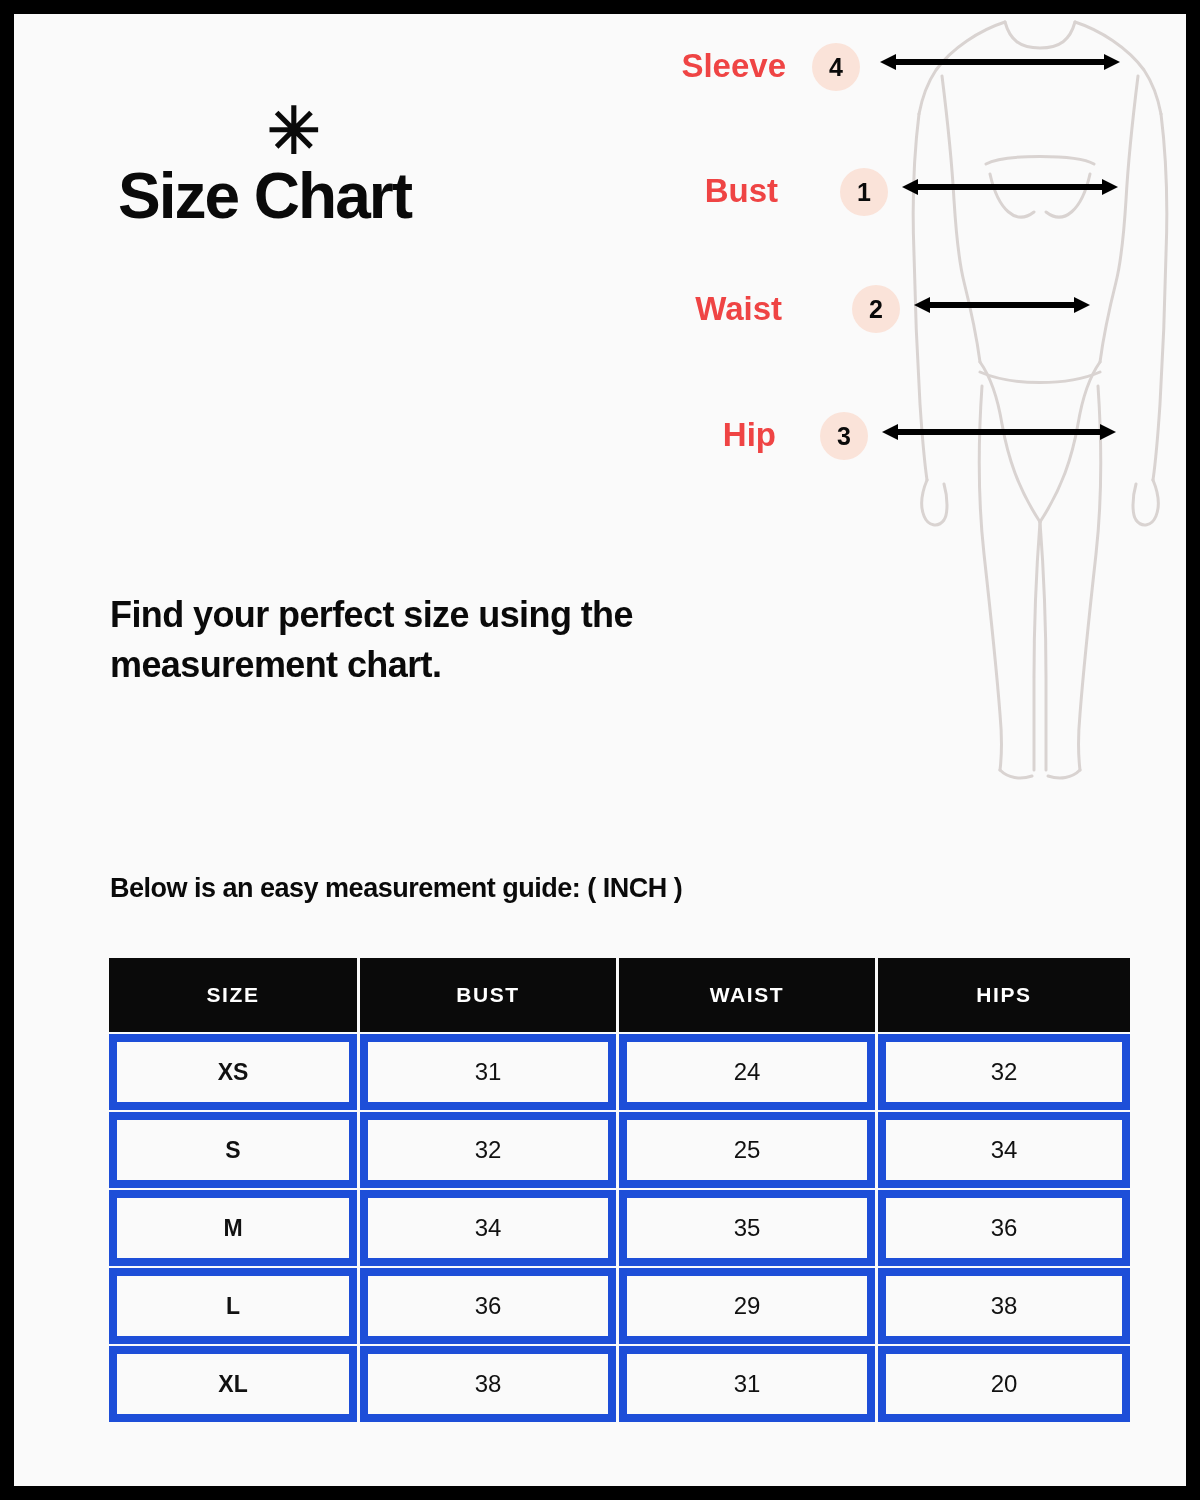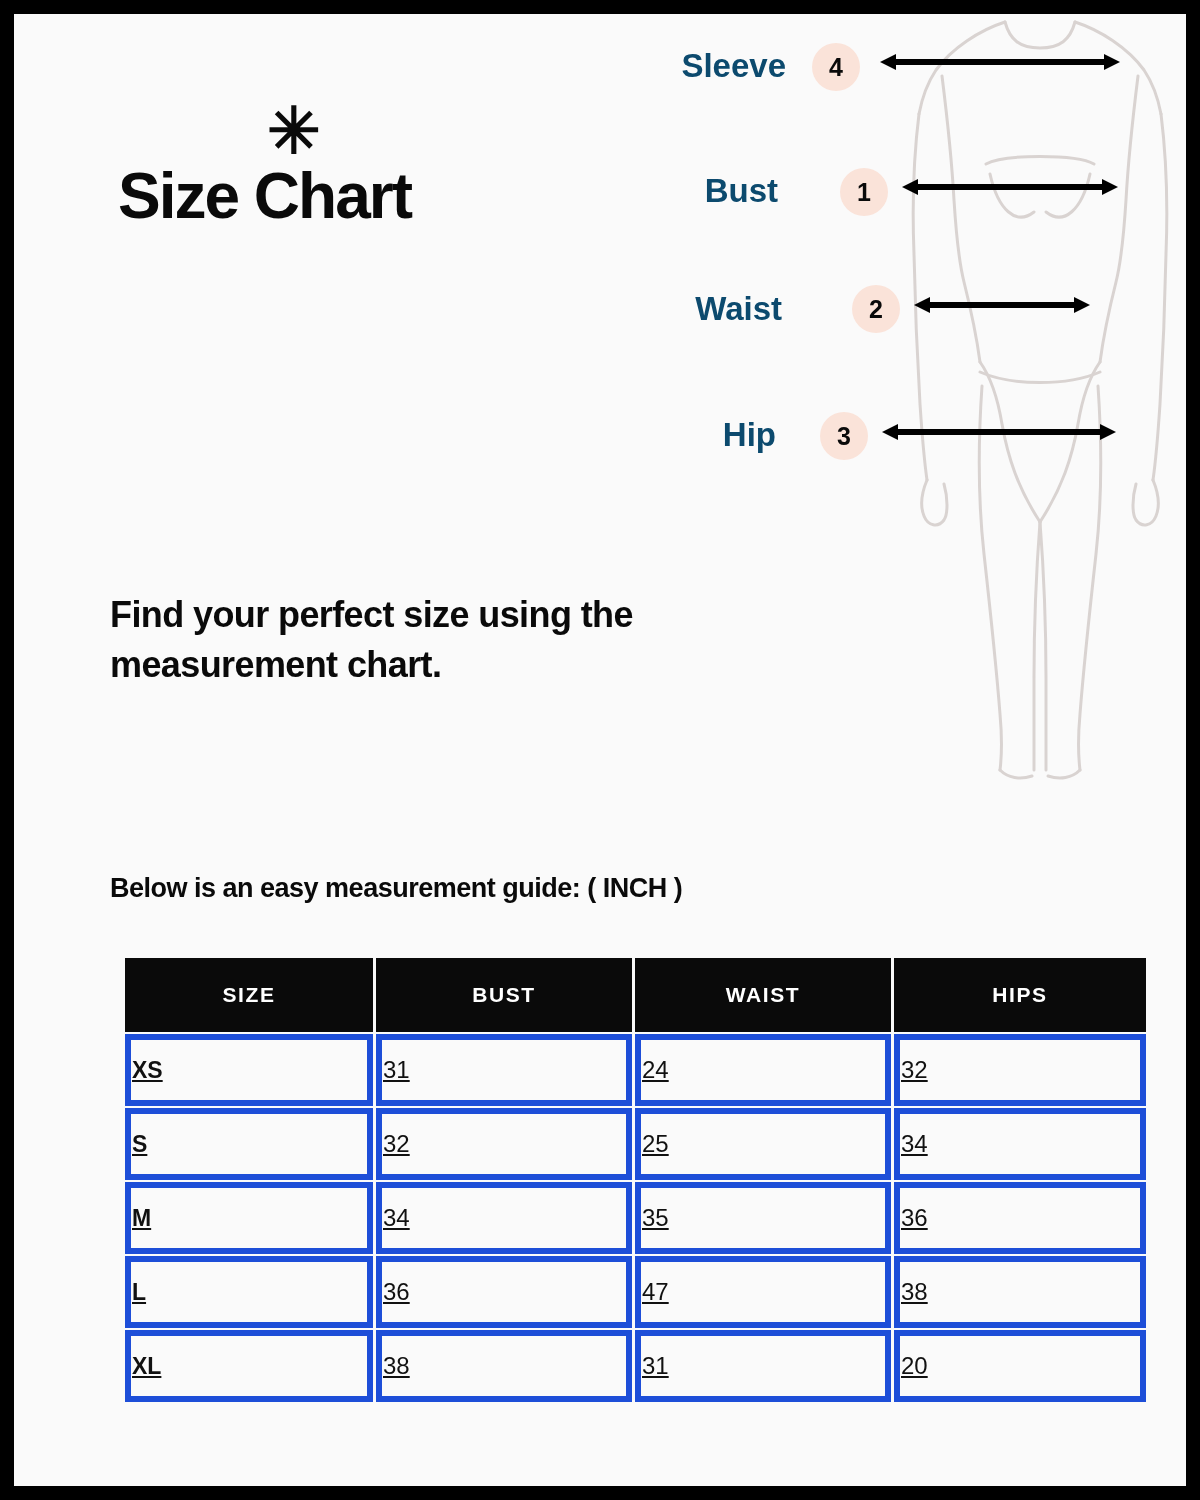--- a/index.html
+++ b/index.html
@@ -80,21 +80,21 @@
     position: absolute;
     left: 240px;
     top: 0px;
   }
 
   .meas-label {
     position: absolute;
     font-size: 33px;
     line-height: 33px;
     font-weight: 700;
-    color: #0c4a6e;
+    color: #ef4444;
     text-align: right;
     white-space: nowrap;
   }
   .badge {
     position: absolute;
     width: 48px;
     height: 48px;
     border-radius: 50%;
     background: #fae3d9;
     color: #0a0a0a;
@@ -112,21 +112,21 @@
   .row-bust-label   { right: 408px; top: 160px; }
   .row-bust-badge   { left: 186px; top: 154px; }
   .row-waist-label  { right: 404px; top: 278px; }
   .row-waist-badge  { left: 198px; top: 271px; }
   .row-hip-label    { right: 410px; top: 404px; }
   .row-hip-badge    { left: 166px; top: 398px; }
 
   
   .table-wrap {
     position: absolute;
-    left: 108px;
+    left: 92px;
     top: 942px;
     width: 1012px;
   }
   table.size-table {
     border-collapse: separate;
     border-spacing: 3px 2px;
     width: 1012px;
     table-layout: fixed;
   }
   table.size-table th {
@@ -135,26 +135,25 @@
     font-size: 21px;
     font-weight: 700;
     letter-spacing: 1.6px;
     height: 72px;
     text-align: center;
     border: none;
   }
   table.size-table td {
     background: #fafafa;
     color: #111111;
-    border: 6px solid #1d4ed8;
+    border: 8px solid #1d4ed8;
     height: 58px;
-    text-align: left;
+    text-align: center;
     font-size: 24px;
     font-weight: 400;
-    text-decoration: underline;
   }
   table.size-table td.size-cell {
     font-weight: 700;
     font-size: 23px;
   }
   table.size-table col.c1 { width: 248px; }
   table.size-table col.c2 { width: 256px; }
   table.size-table col.c3 { width: 256px; }
   table.size-table col.c4 { width: 252px; }
 </style>
@@ -277,21 +276,21 @@
         </tr>
         <tr>
           <td class="size-cell">M</td>
           <td>34</td>
           <td>35</td>
           <td>36</td>
         </tr>
         <tr>
           <td class="size-cell">L</td>
           <td>36</td>
-          <td>47</td>
+          <td>29</td>
           <td>38</td>
         </tr>
         <tr>
           <td class="size-cell">XL</td>
           <td>38</td>
           <td>31</td>
           <td>20</td>
         </tr>
       </tbody>
     </table>

